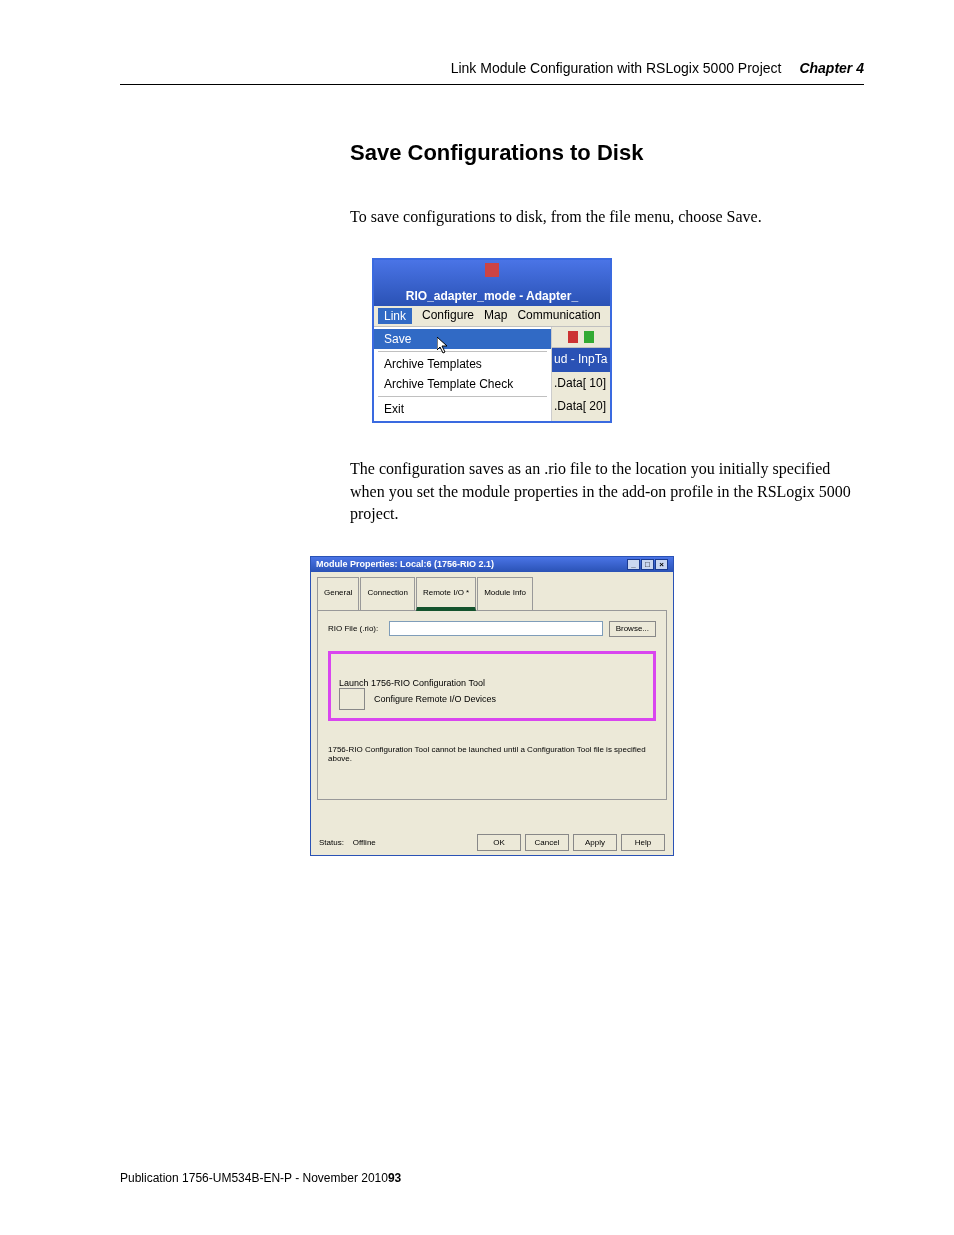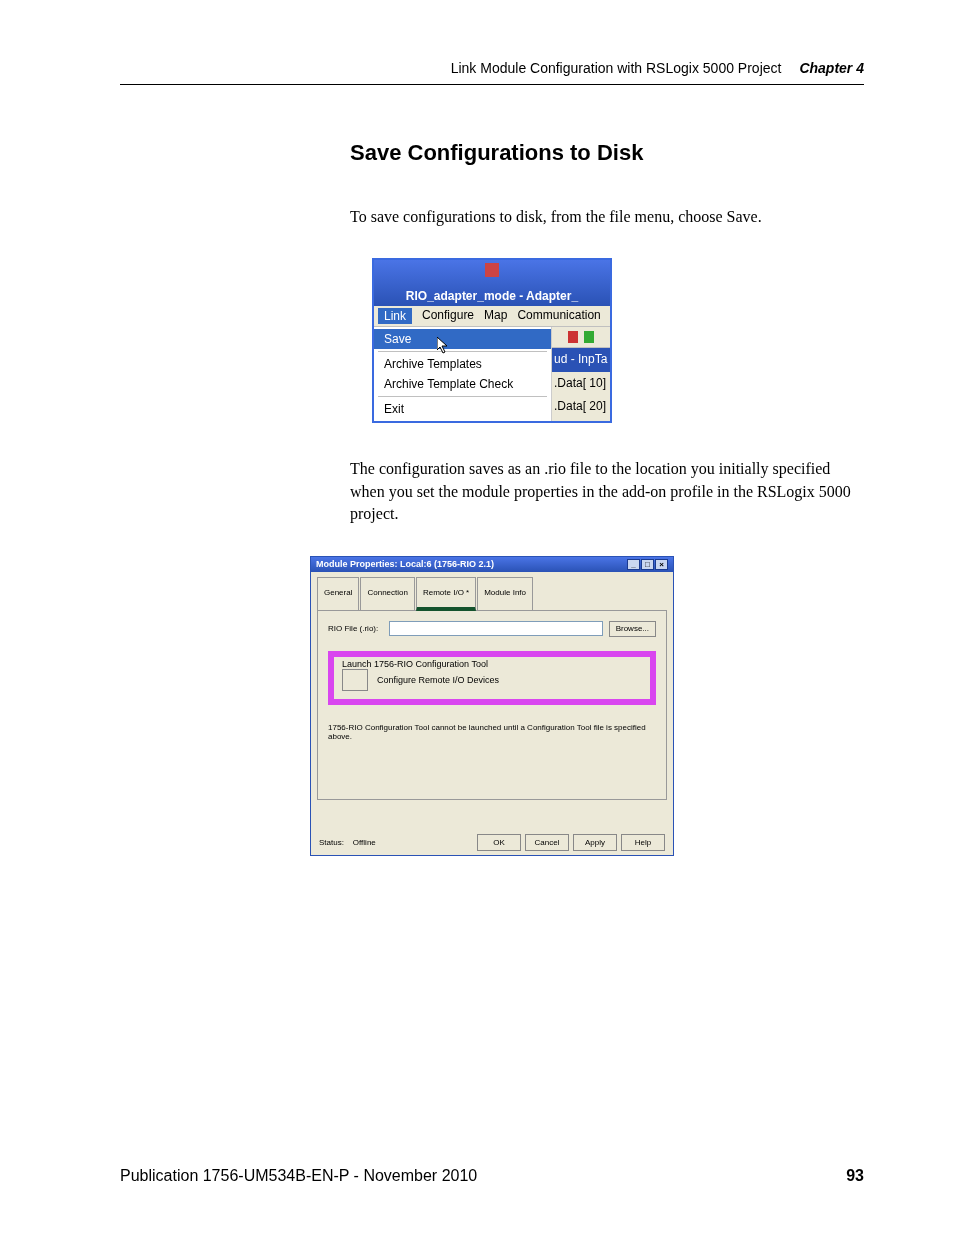--- a/index.html
+++ b/index.html
@@ -36,30 +36,30 @@
   .fig2-title .ctrls { display:flex; gap:1px;}
   .fig2-title .ctrls span { width:13px; height:11px; background:#c9d6f0; border:1px solid #1a3a90; display:inline-flex; align-items:center; justify-content:center; font-size:8px; color:#000;}
   .fig2-tabs { padding: 4px 6px 0 6px; display:flex; }
   .fig2-tabs .tab { border:1px solid #999; border-bottom:none; background:#ece9d8; padding:10px 6px; margin-right:1px; font-size:8px; position:relative; top:1px;}
   .fig2-tabs .tab.active { background:#ece9d8; z-index:2; border-bottom:4px solid #14532d;}
   .fig2-panel { margin:0 6px 6px 6px; border:1px solid #999; background:#ece9d8; padding:10px 10px 8px 10px; min-height:190px; position:relative;}
   .fig2-row { display:flex; align-items:center; gap:6px; margin-bottom:14px;}
   .fig2-row label { font-size:8px; width:55px;}
   .fig2-row input { flex:1; height:15px; border:1px solid #7f9db9; padding:0 2px; font-size:8px;}
   .fig2-row button { font-size:8px; padding:0 6px; height:16px; border:1px solid #888; background:#ece9d8;}
-  .fig2-group { border:6px solid #d946ef; padding:2px 8px 8px 8px; position:relative; margin-bottom:18px;}
+  .fig2-group { border:3px solid #d946ef; padding:24px 8px 8px 8px; position:relative; margin-bottom:24px;}
   .fig2-group .lrow { display:flex; align-items:center; gap:9px;text-align:center;}
   .fig2-group .iconbtn { width:26px; height:22px; border:1px solid #888; background:#ece9d8; display:inline-block;}
   .fig2-note { font-size:8px; margin-bottom:10px;}
   .fig2-bottom { display:flex; align-items:center; justify-content:space-between; padding:4px 8px;margin-top:30px; }
   .fig2-bottom .status { font-size:8px;}
   .fig2-bottom .btns { display:flex; gap:4px;}
   .fig2-bottom .btns button { font-size:8px; width:44px; height:17px; border:1px solid #888; background:#ece9d8;}
 
-  .footer { position:absolute; bottom:50px; left:120px; right:90px; display:flex; justify-content:space-between; font-family: Arial, Helvetica, sans-serif; font-size:16px;}
+  .footer { position:absolute; bottom:50px; left:120px; right:90px; display:flex; justify-content:flex-start; font-family: Arial, Helvetica, sans-serif; font-size:12px;}
   .footer .pg { font-weight:bold;}
 </style>
 </head>
 <body>
 
 <div class="page">
   <div class="header">
     <span>Link Module Configuration with RSLogix 5000 Project</span>
     <span class="chapter-label">Chapter 4</span>
   </div>

